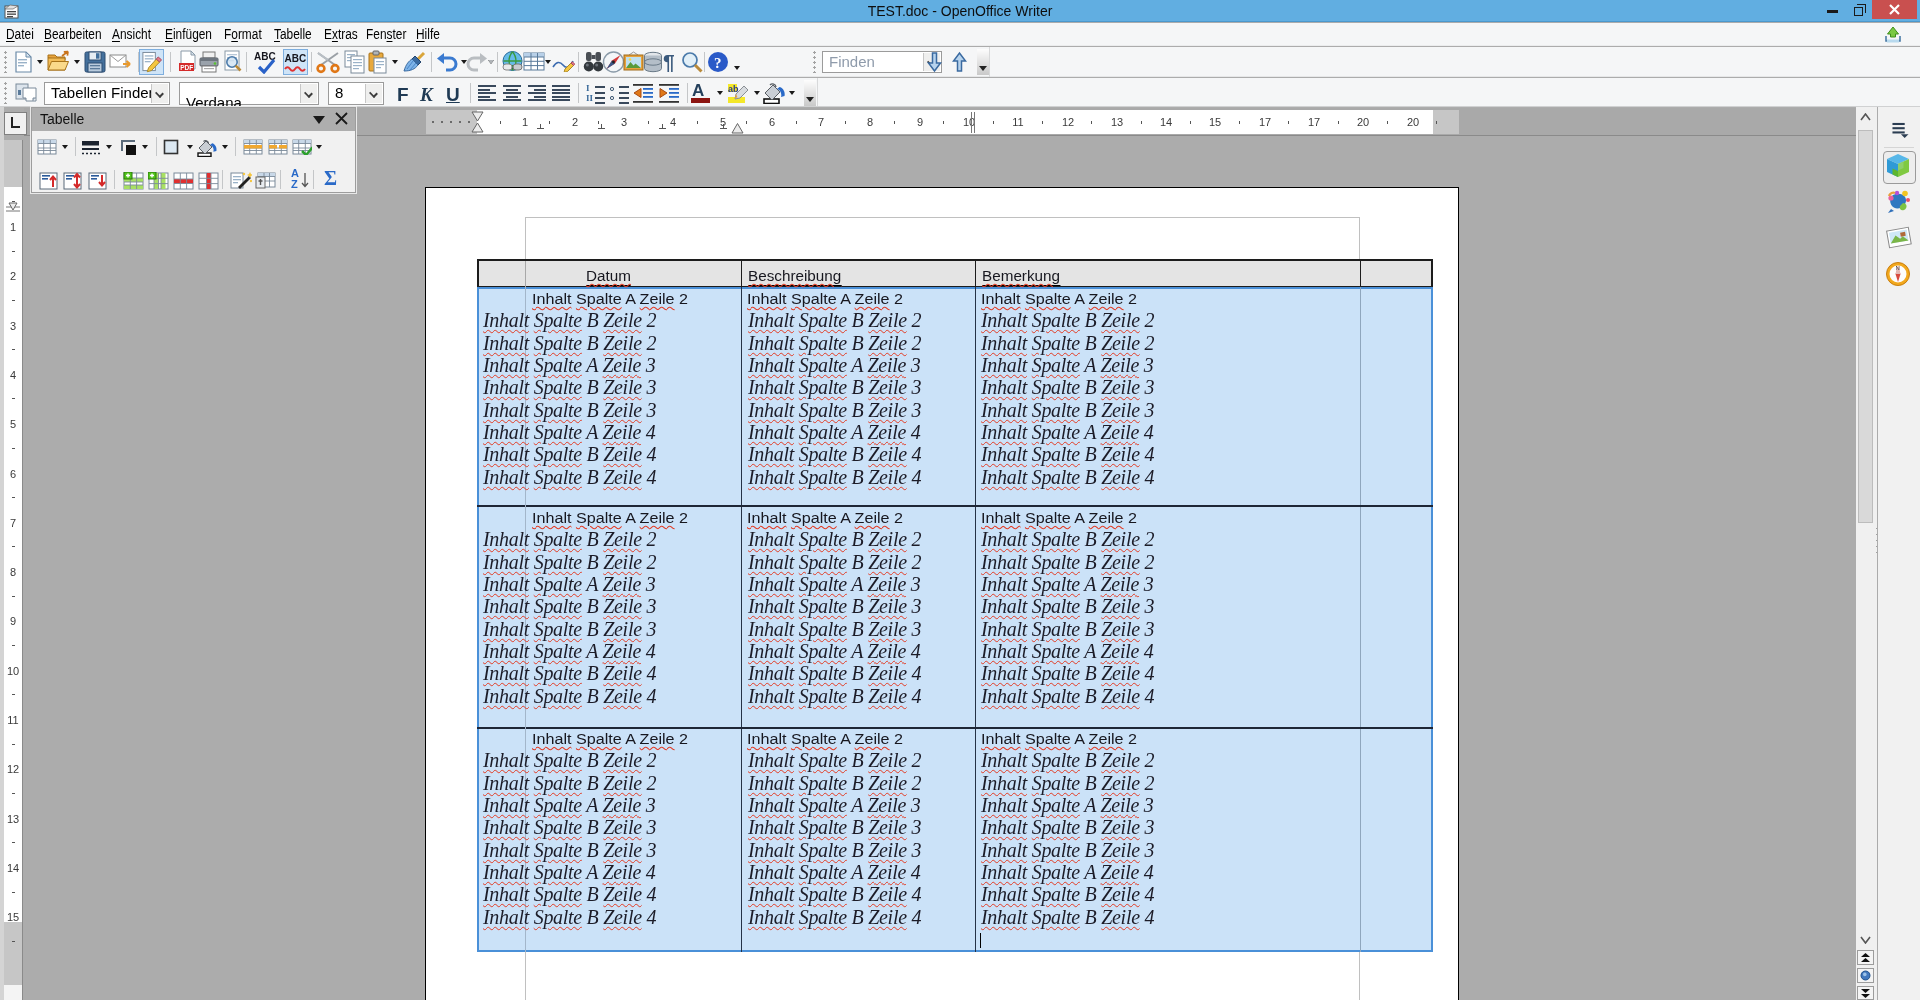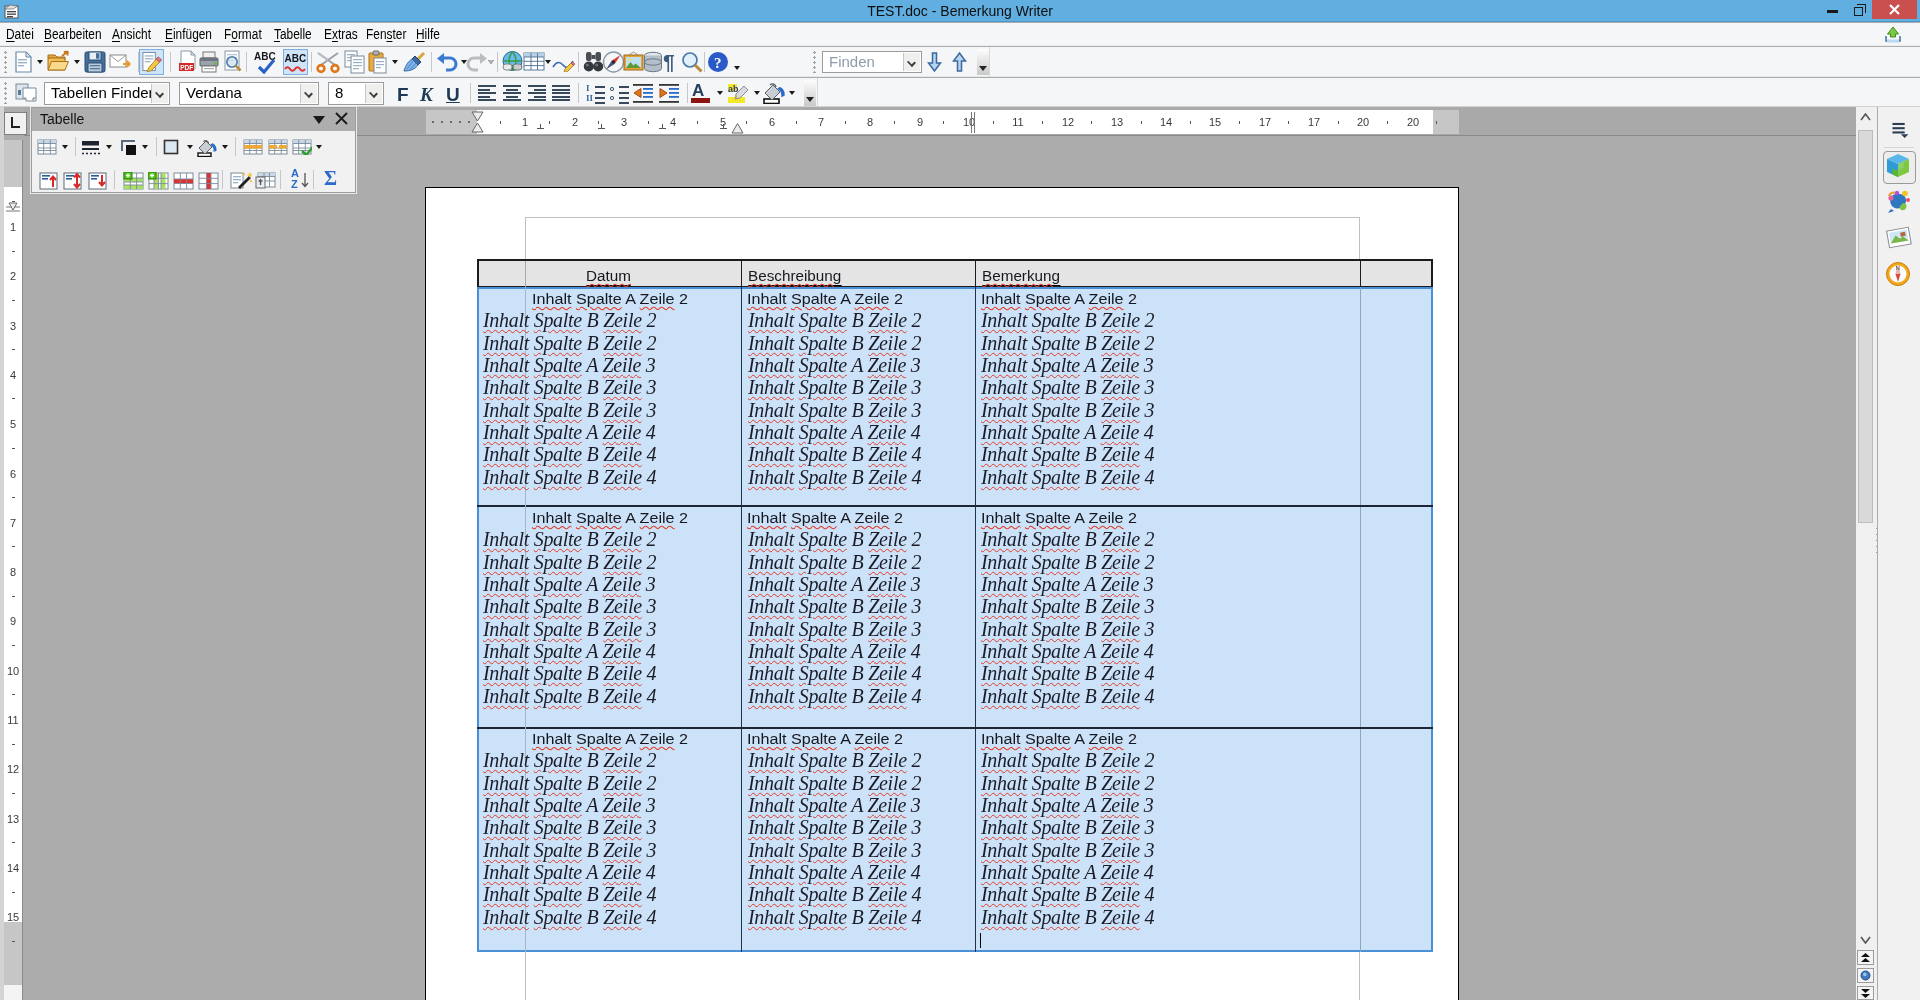--- a/index.html
+++ b/index.html
@@ -19,21 +19,21 @@
 .sansH{font-size:14px;line-height:14px;transform:scaleX(1.09);transform-origin:left top}
 .ser21{font-family:"Liberation Serif",serif;font-style:italic;font-size:20px;line-height:22px;color:#1c1c28;letter-spacing:-0.3px}
 .sp{text-decoration-line:underline;text-decoration-style:wavy;text-decoration-color:#e23b24;text-decoration-thickness:1px;text-underline-offset:2px}
 .spb{text-decoration-line:underline;text-decoration-style:wavy;text-decoration-color:#e23b24;text-decoration-thickness:1.1px;text-underline-offset:2px}
 .hu{border-bottom:1px solid #000;padding-bottom:1px}
 .rnum{position:absolute;font-size:11px;color:#3a3a3a}
 .bar{position:absolute;background:#39495c}
 </style></head><body>
 
 <div class="a" style="left:0;top:0;width:1920px;height:22px;background:#61aee1;border-bottom:1px solid #4b98cd"></div>
-<div class="a" style="left:0;top:3px;width:1920px;text-align:center;font-size:14px;color:#0e0e0e">TEST.doc - Bemerkung Writer</div>
+<div class="a" style="left:0;top:3px;width:1920px;text-align:center;font-size:14px;color:#0e0e0e">TEST.doc - OpenOffice Writer</div>
 <div class="a" style="left:1827px;top:10px;width:11px;height:3px;background:#1a1a1a"></div>
 <div class="a" style="left:1854px;top:7px;width:9px;height:9px;border:1.5px solid #1a1a1a"></div>
 <div class="a" style="left:1857px;top:4px;width:9px;height:9px;border-top:1.5px solid #1a1a1a;border-right:1.5px solid #1a1a1a"></div>
 <div class="a" style="left:1872px;top:0;width:45px;height:19px;background:#c9504f"></div>
 
 <svg class="a" style="left:1889px;top:4px" width="11" height="11" viewBox="0 0 11 11">
     <path d="M1 1 L10 10 M10 1 L1 10" stroke="#fff" stroke-width="2.2"></path>
   </svg>
 <svg class="a" style="left:4px;top:3px" width="16" height="16" viewBox="0 0 16 16">
     <rect x="1" y="3" width="13" height="12" fill="#fdfdfd" stroke="#555"></rect>
@@ -74,21 +74,21 @@
 <div class="grip" style="left:813px;top:51px"></div>
 <div class="dda" style="left:37px;top:60px"></div>
 <div class="dda" style="left:74px;top:60px"></div>
 <div class="dda" style="left:392px;top:60px"></div>
 <div class="dda" style="left:461px;top:60px"></div>
 <div class="dda" style="left:488px;top:60px"></div>
 <div class="dda" style="left:545px;top:60px"></div>
 <div class="dda" style="left:734px;top:66px"></div>
 <div class="a" style="left:139px;top:49px;width:25px;height:26px;background:#cfe4f7;border:1px solid #7eaede"></div>
 <div class="a" style="left:283px;top:49px;width:25px;height:26px;background:#cfe4f7;border:1px solid #7eaede"></div>
-<div class="combo" style="left:822px;top:51px;width:100px;height:22px">
+<div class="combo" style="left:822px;top:51px;width:120px;height:22px">
     <span style="position:absolute;left:6px;top:1px;color:#8f9bab">Finden</span>
     <span class="btn">
       <span class="chev"></span>
     </span>
   </div>
 <div class="ovf" style="left:977px;top:49px"></div>
 <svg class="a" style="left:12px;top:50px" width="22" height="24" viewBox="0 0 22 24">
     <path d="M4 2 h10 l5 5 v15 h-15 z" fill="#fff" stroke="#6b8aa8" stroke-width="1.2"></path>
 <path d="M14 2 l5 5 h-5 z" fill="#d8e4ee" stroke="#6b8aa8"></path>
 <rect x="6" y="9" width="9" height="1.4" fill="#9ab2c8"></rect>
@@ -259,21 +259,21 @@
 <div class="dda" style="left:754px;top:91px"></div>
 <div class="dda" style="left:789px;top:91px"></div>
 <div class="ovf" style="left:804px;top:80px"></div>
 <div class="combo" style="left:44px;top:82px;width:126px;height:23px">
     <span style="position:absolute;left:6px;top:1px">Tabellen Finden</span>
     <span class="btn">
       <span class="chev"></span>
     </span>
   </div>
 <div class="combo" style="left:179px;top:82px;width:140px;height:23px">
-    <span style="position:absolute;left:6px;top:1px">Verdana</span>
+    <span style="position:absolute;left:6px;top:11px">Verdana</span>
     <span class="btn">
       <span class="chev"></span>
     </span>
   </div>
 <div class="combo" style="left:328px;top:82px;width:56px;height:23px">
     <span style="position:absolute;left:6px;top:1px">8</span>
     <span class="btn">
       <span class="chev"></span>
     </span>
   </div>

